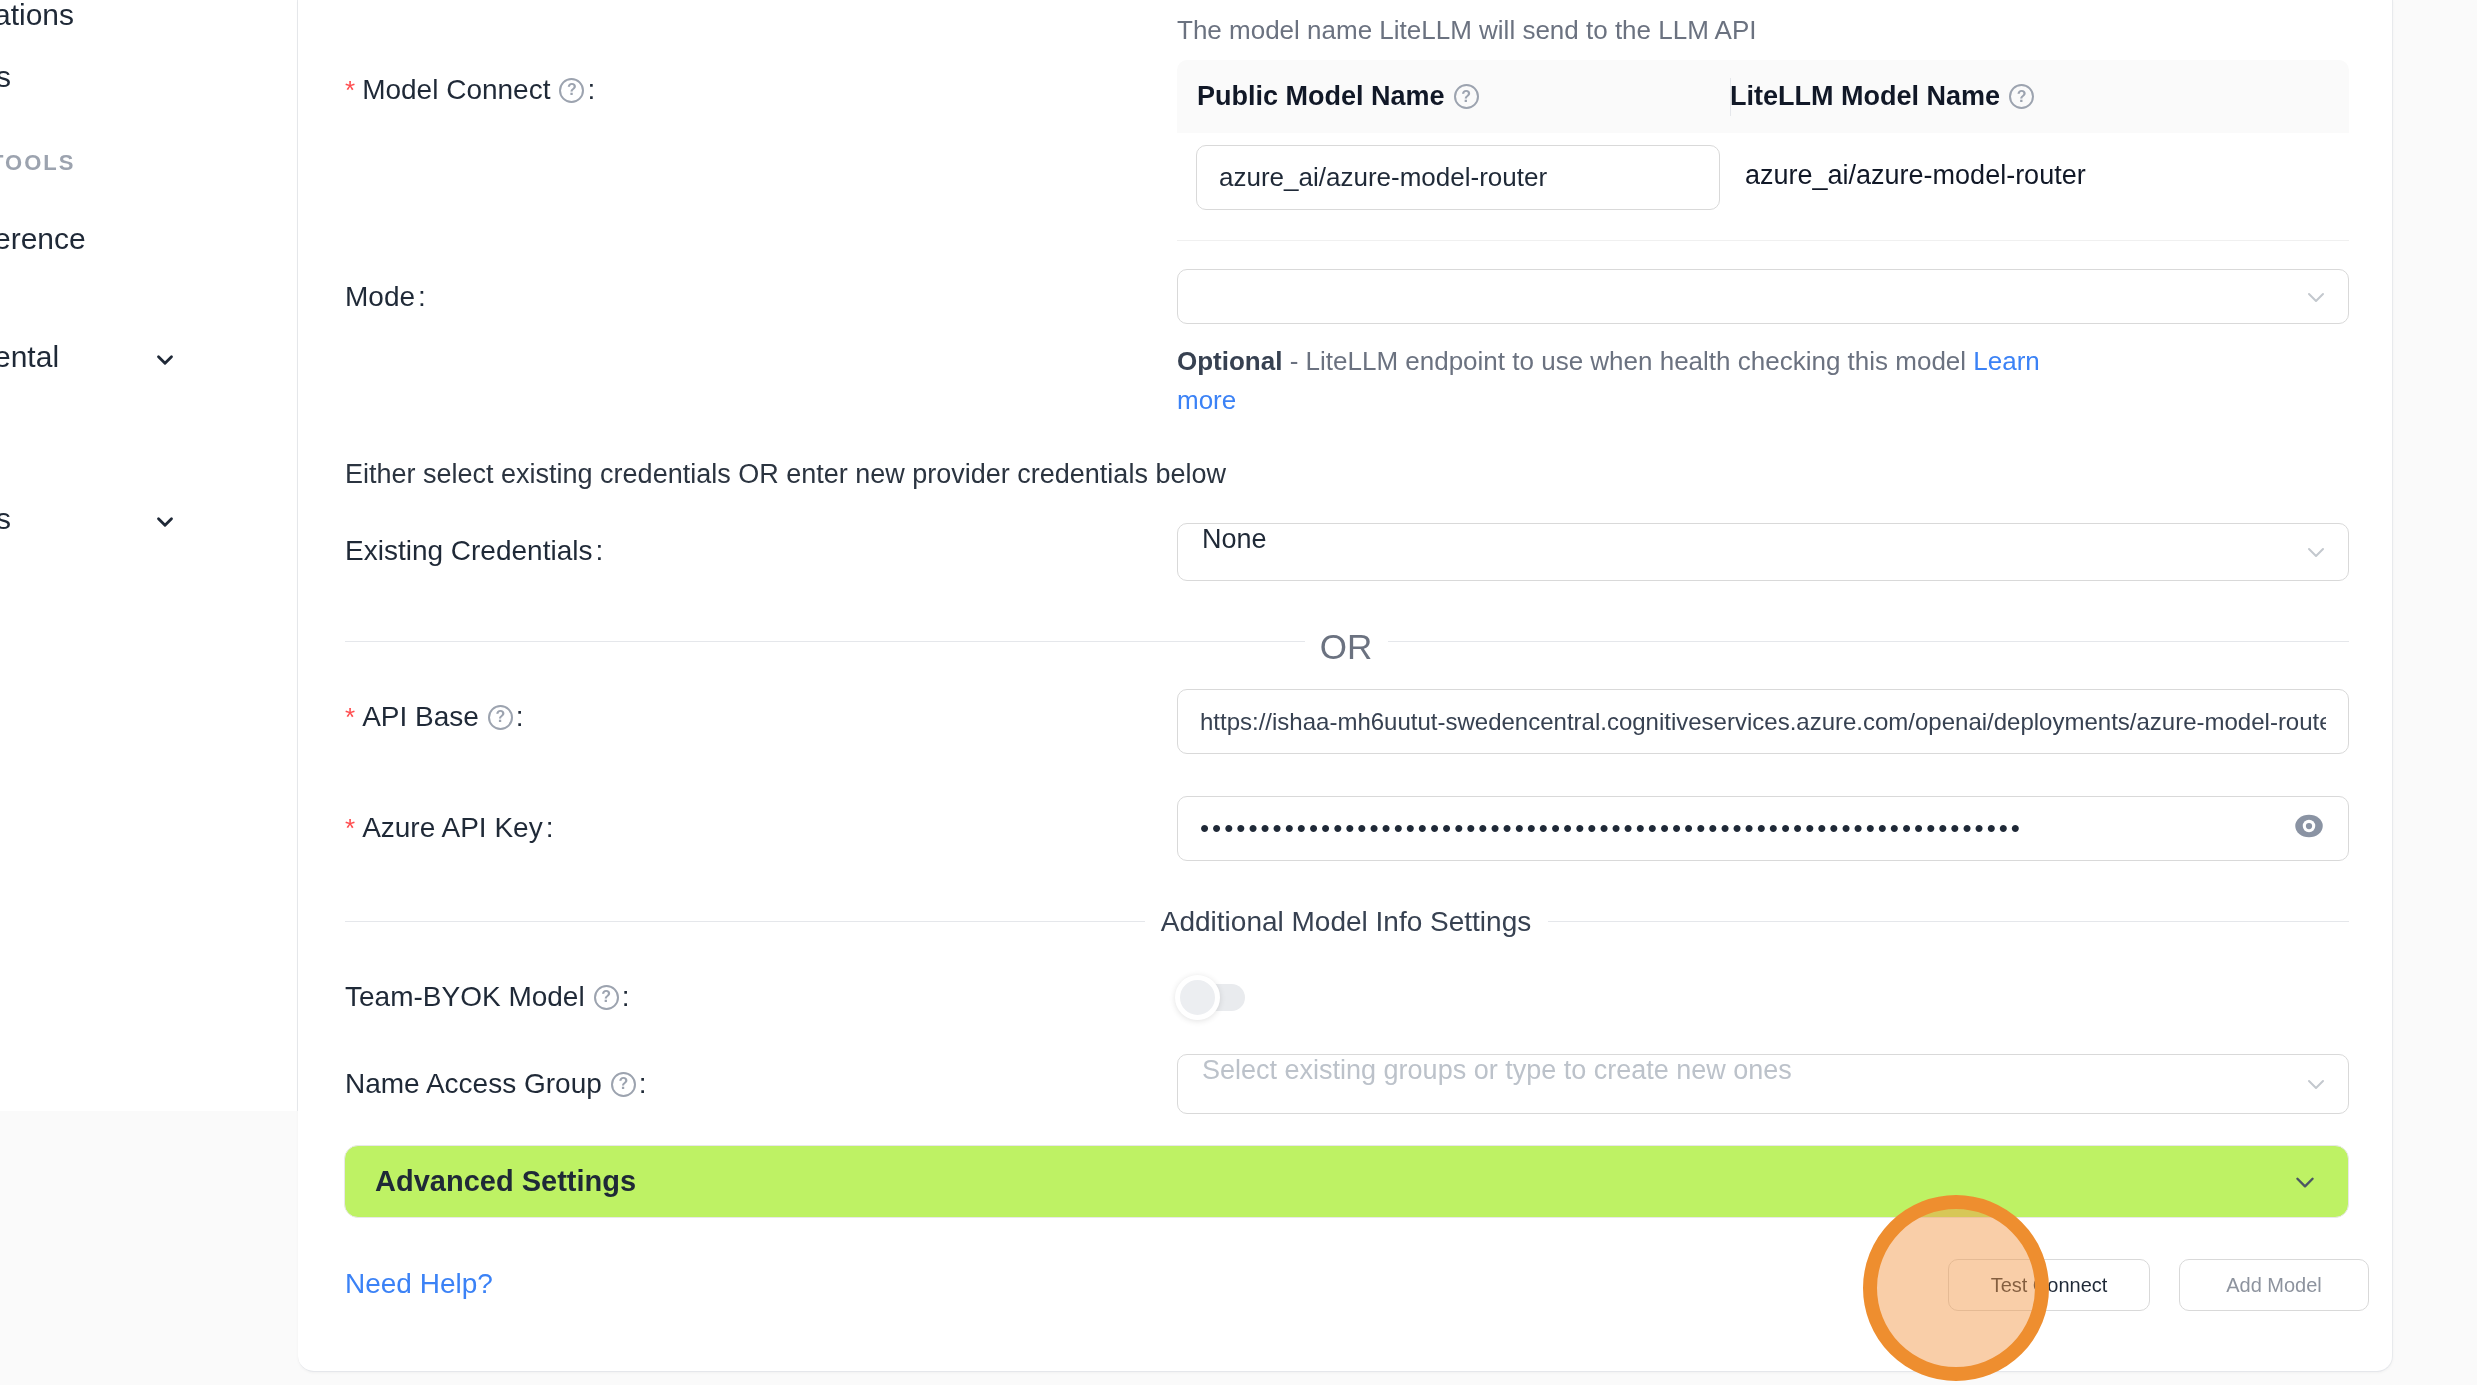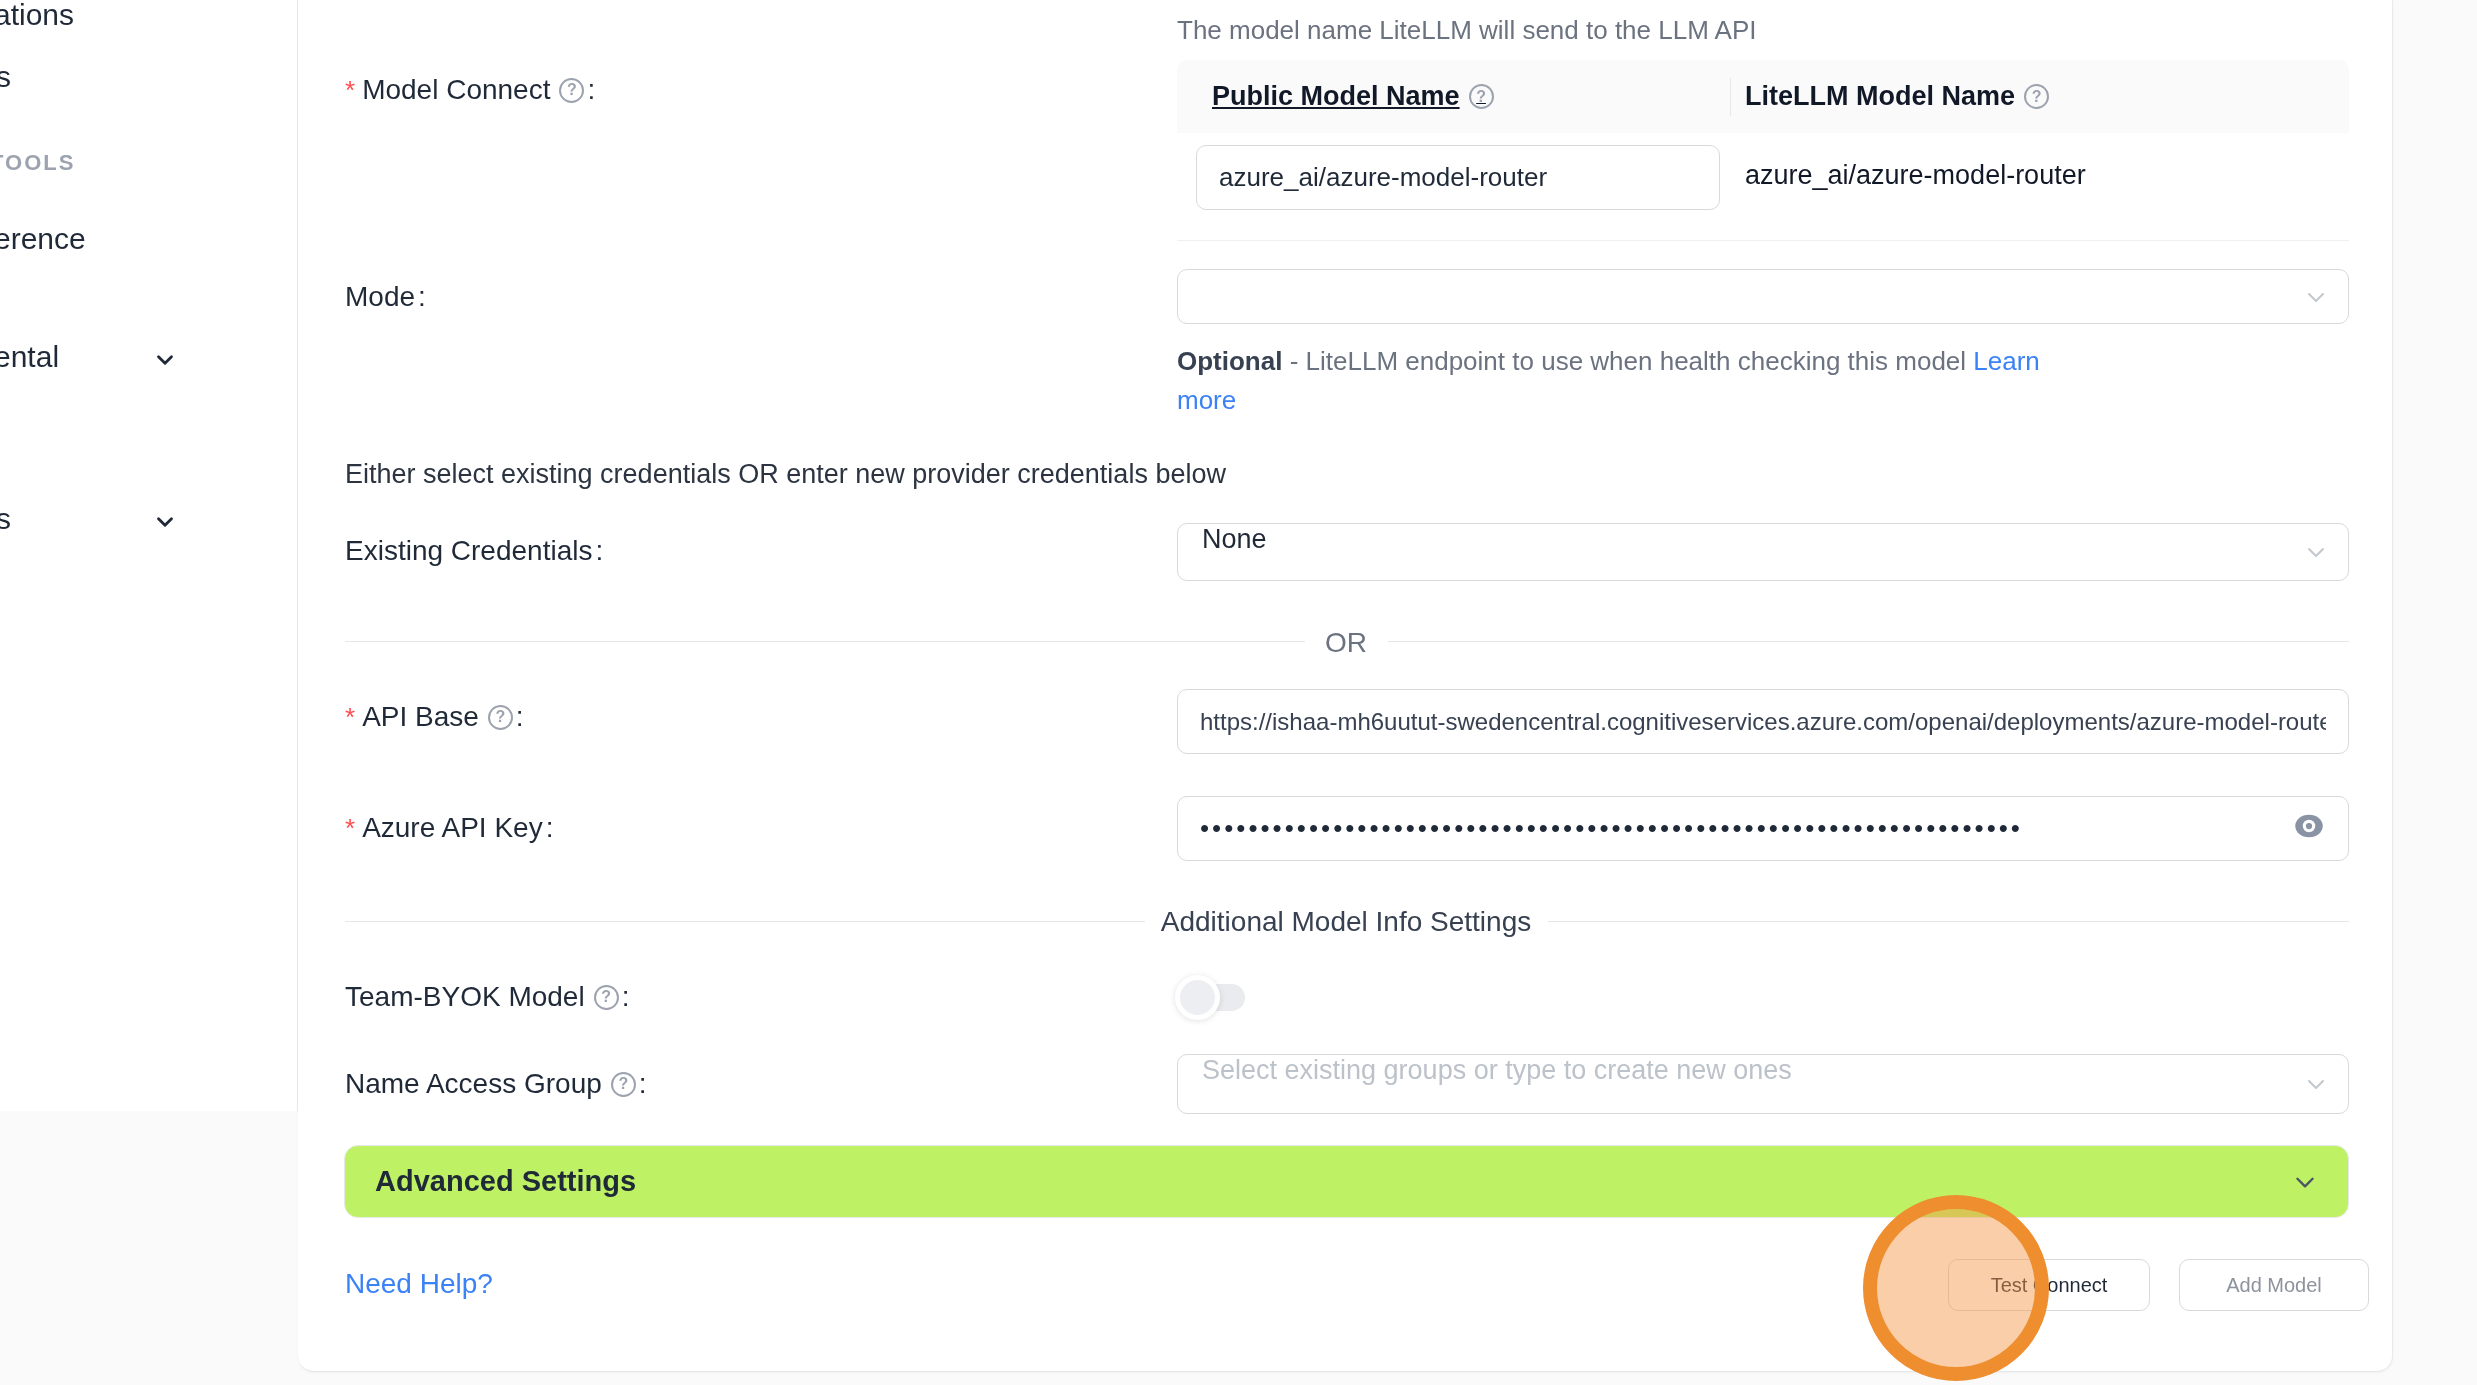--- a/index.html
+++ b/index.html
@@ -130,21 +130,21 @@
   <div class="abs help-gray" style="left:879px; top:4px;margin-top:11px;">The model name LiteLLM will send to the LLM API</div>
 
   <div class="row-label" style="top:69px;">
     <span class="req">*</span>
     <span>Model Connect</span>
     <span class="qicon">?</span>
     <span class="colon">:</span>
   </div>
 
   <div id="map-table-header">
-    <div class="th" style="margin-left:35px; width:515px;text-decoration:underline;">
+    <div class="th" style="margin-left:20px; width:515px;">
       <span>Public Model Name</span>
       <span class="qicon">?</span>
     </div>
     <div class="th" style="margin-left:18px;">
       <span>LiteLLM Model Name</span>
       <span class="qicon">?</span>
     </div>
   </div>
   <div id="col-divider"></div>
 
@@ -180,21 +180,21 @@
     <span class="colon">:</span>
   </div>
   <div class="select-box" style="left:879px; top:523px; width:1172px; height:58px;">
     <span>None</span>
     <svg class="select-chevron" viewBox="0 0 24 24" fill="none">
       <polyline points="5,9 12,16 19,9" stroke="#c3c8ce" stroke-width="2" stroke-linecap="round" stroke-linejoin="round"></polyline>
     </svg>
   </div>
 
   <div class="divider-line" style="left:47px; top:641px; width:960px;"></div>
-  <div class="divider-text help-gray" style="left:1048px; top:627px; font-size:28px;">OR</div>
+  <div class="divider-text help-gray" style="left:1048px; top:627px; font-size:35px;">OR</div>
   <div class="divider-line" style="left:1090px; top:641px; width:961px;"></div>
 
   <div class="row-label" style="top:696px;">
     <span class="req">*</span>
     <span>API Base</span>
     <span class="qicon">?</span>
     <span class="colon">:</span>
   </div>
   <input class="text-input" style="left: 879px; top: 689px; width: 1172px; height: 65px; font-size: 24px; color: rgb(55, 65, 81);" value="https://ishaa-mh6uutut-swedencentral.cognitiveservices.azure.com/openai/deployments/azure-model-router">
 

